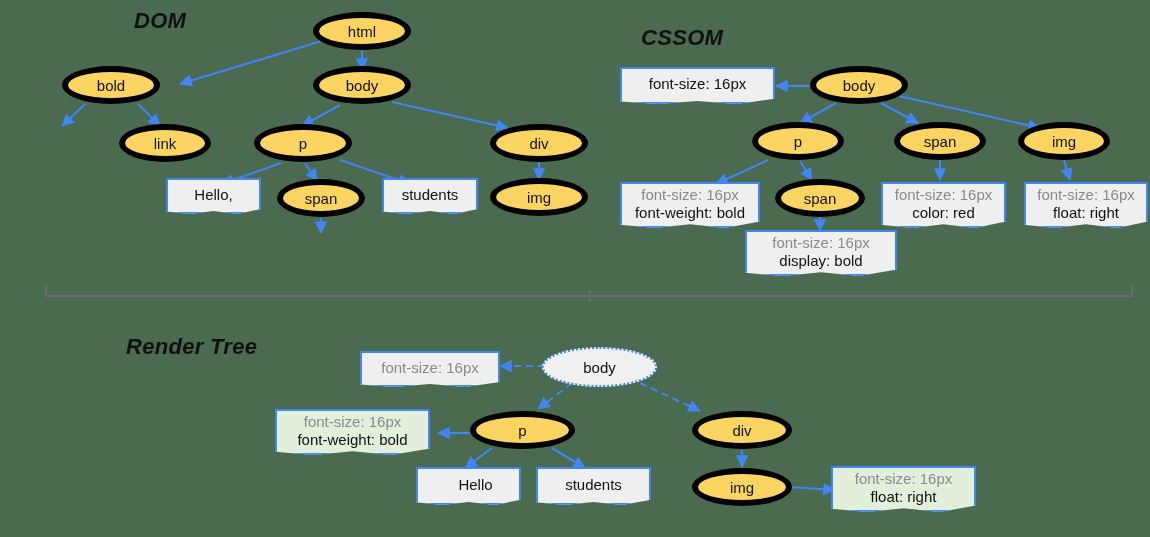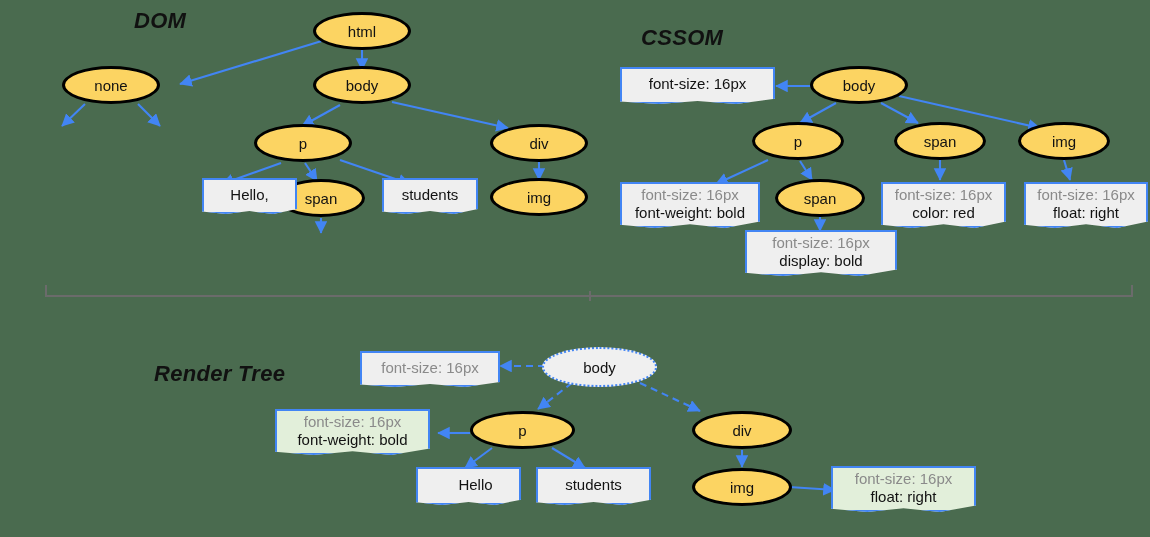--- a/index.html
+++ b/index.html
@@ -20,21 +20,21 @@
     font-size:22px;color:#111;
     white-space:nowrap;
     letter-spacing:.3px;
     text-align:right;
   }
 
   
   .node{
     position:absolute;
     background:#fcd462;
-    border:3px solid #000000;
+    border:6px solid #000000;
     border-radius:50%;
     display:flex;align-items:center;justify-content:center;
     font-size:15px;color:#121212;
     box-sizing:border-box;
     white-space:nowrap;
   }
   .node.ghost{
     background:#f0f0f0;
     border:2px dotted #4285f4;
   }
@@ -121,46 +121,49 @@
     </g>
   </svg>
 
   <div class="sect-title" style="left:134px;top:8px;">DOM</div>
 
   <div class="node" style="left:313px;top:12px;width:98px;height:38px;">
     <span>html</span>
   </div>
 
   <div class="node" style="left:62px;top:66px;width:98px;height:38px;">
-    <span>none</span>
+    <span>bold</span>
   </div>
 
   <div class="node" style="left:313px;top:66px;width:98px;height:38px;">
     <span>body</span>
   </div>
 
 
+  <div class="node" style="left:119px;top:124px;width:92px;height:38px;">
+    <span>link</span>
+  </div>
 
   <div class="node" style="left:254px;top:124px;width:98px;height:38px;">
     <span>p</span>
   </div>
 
   <div class="node" style="left:490px;top:124px;width:98px;height:38px;">
     <span>div</span>
   </div>
 
   <div class="node" style="left:277px;top:179px;width:88px;height:38px;">
     <span>span</span>
   </div>
 
   <div class="node" style="left:490px;top:178px;width:98px;height:38px;">
     <span>img</span>
   </div>
 
-  <div class="box" style="left:166px;top:178px;width:95px;height:36px;margin-left:36px;">
+  <div class="box" style="left:166px;top:178px;width:95px;height:36px;">
     <span class="line">Hello,</span>
   </div>
 
   <div class="box" style="left:382px;top:178px;width:96px;height:36px;">
     <span class="line">students</span>
   </div>
 
 
   <div class="sect-title" style="left:641px;top:25px;">CSSOM</div>
 
@@ -206,21 +209,21 @@
   <div class="box" style="left:1024px;top:182px;width:124px;height:46px;">
     <span class="line muted">font-size: 16px</span>
     <span class="line strong">float: right</span>
   </div>
 
   <div class="divider" style="left:45px;top:295px;width:1088px;"></div>
   <div class="divider-tick" style="left:45px;top:285px;"></div>
   <div class="divider-tick" style="left:589px;top:291px;"></div>
   <div class="divider-tick" style="left:1131px;top:285px;"></div>
 
-  <div class="sect-title" style="left:126px;top:361px;margin-left:28px;">Render Tree</div>
+  <div class="sect-title" style="left:126px;top:334px;">Render Tree</div>
 
   <div class="node ghost" style="left:542px;top:347px;width:115px;height:40px;">
     <span>body</span>
   </div>
 
   <div class="node" style="left:470px;top:411px;width:105px;height:38px;">
     <span>p</span>
   </div>
 
   <div class="node" style="left:692px;top:411px;width:100px;height:38px;">

